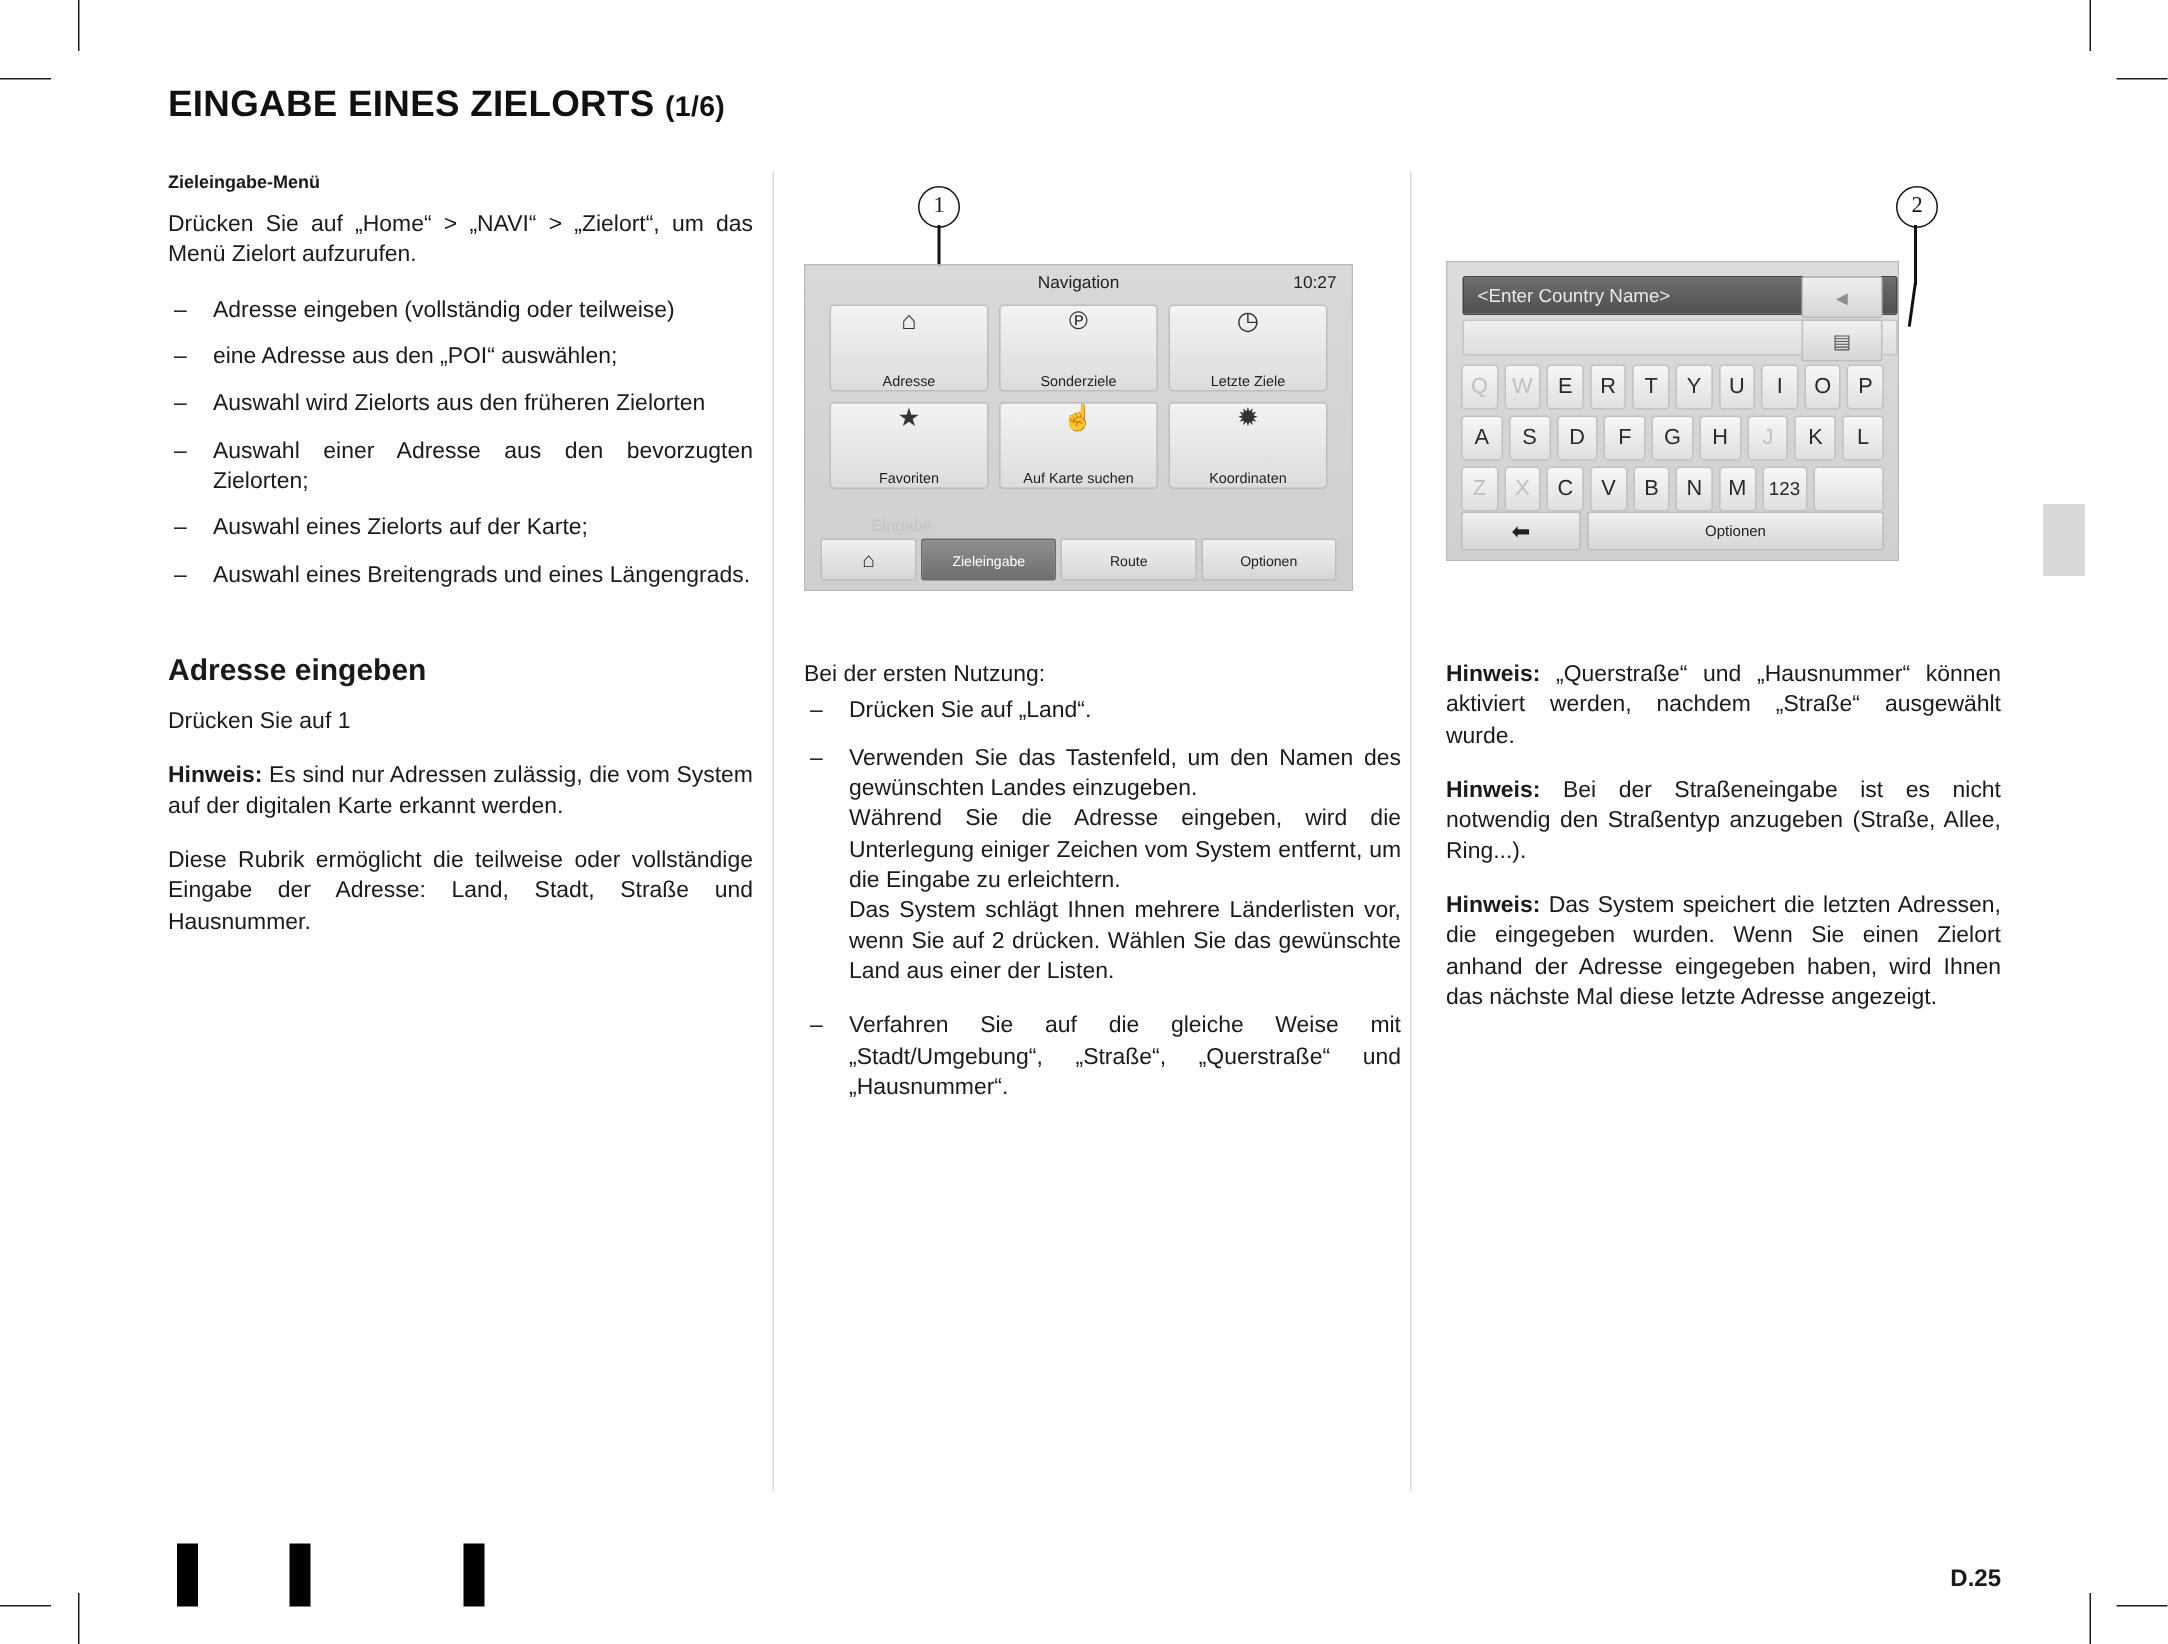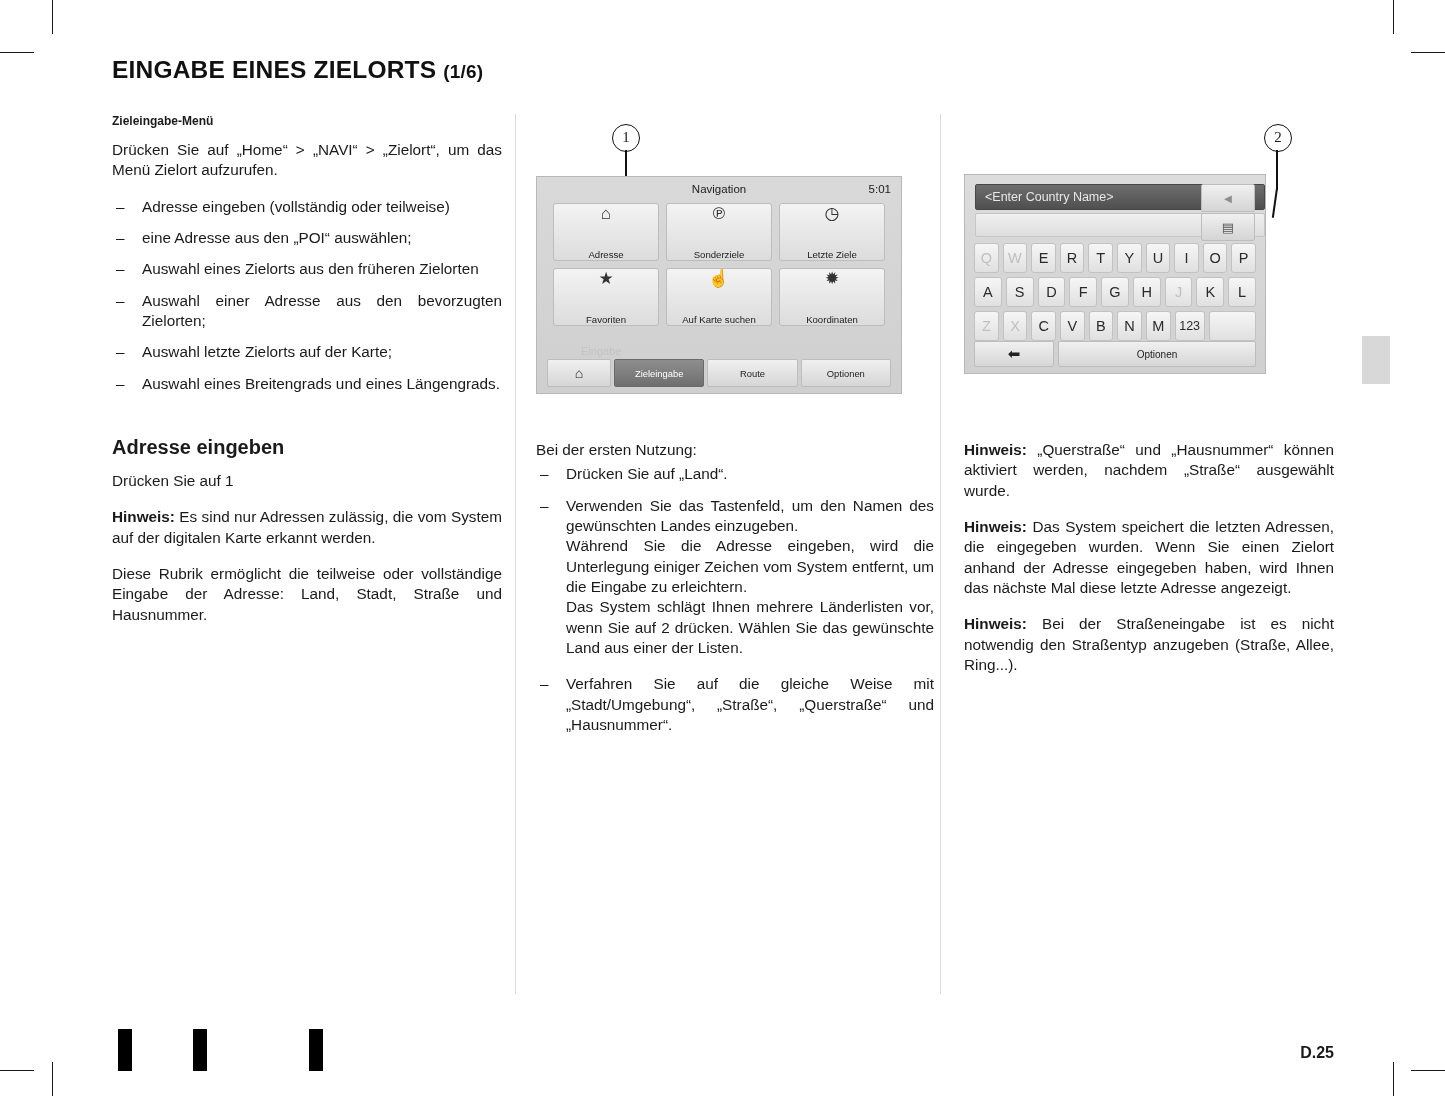--- a/index.html
+++ b/index.html
@@ -301,23 +301,23 @@
     <div class="vrule vrule-a"></div>
     <div class="vrule vrule-b"></div>
 
     <div class="col col-1">
       <h2 class="section">Zieleingabe-Menü</h2>
       <p class="body">Drücken Sie auf „Home“ &gt; „NAVI“ &gt; „Zielort“, um das Menü Zielort aufzurufen.</p>
 
       <ul class="bullets">
         <li><span class="dash">–</span><span>Adresse eingeben (vollständig oder teilweise)</span></li>
         <li><span class="dash">–</span><span>eine Adresse aus den „POI“ auswählen;</span></li>
-        <li><span class="dash">–</span><span>Auswahl eines Zielorts aus den früheren Zielorten</span></li>
+        <li><span class="dash">–</span><span>Auswahl wird Zielorts aus den früheren Zielorten</span></li>
         <li><span class="dash">–</span><span>Auswahl einer Adresse aus den bevorzugten Zielorten;</span></li>
-        <li><span class="dash">–</span><span>Auswahl letzte Zielorts auf der Karte;</span></li>
+        <li><span class="dash">–</span><span>Auswahl eines Zielorts auf der Karte;</span></li>
         <li><span class="dash">–</span><span>Auswahl eines Breitengrads und eines Längengrads.</span></li>
       </ul>
 
       <div class="spacer-lg"></div>
 
       <h2 class="section big">Adresse eingeben</h2>
       <p class="body left">Drücken Sie auf 1</p>
       <p class="body note"><b>Hinweis:</b><span> Es sind nur Adressen zulässig, die vom System auf der digitalen Karte erkannt werden.</span></p>
       <p class="body">Diese Rubrik ermöglicht die teilweise oder vollständige Eingabe der Adresse: Land, Stadt, Straße und Hausnummer.</p>
     </div>
@@ -327,21 +327,21 @@
     <div class="col col-2">
 
       <div class="fig-wrap" style="height:300px;">
         <div class="callout-num" style="left:76px; top:10px;">1</div>
         <div class="callout-line" style="left:89px; top:36px; width:1.6px; height:38px;"></div>
         <div class="callout-line" style="left:89px; top:72px; width:1.6px; height:32px; transform:rotate(-18deg); transform-origin: top center;"></div>
 
         <div class="screen" id="fig1">
           <div class="statusbar">
             <span class="title">Navigation</span>
-            <span class="clock">5:01</span>
+            <span class="clock">10:27</span>
           </div>
           <div class="grid">
             <div class="tile">
               <span class="ico">⌂</span>
               <span class="lbl">Adresse</span>
             </div>
             <div class="tile">
               <span class="ico">℗</span>
               <span class="lbl">Sonderziele</span>
             </div>
@@ -444,20 +444,20 @@
           <div class="botbar">
             <div class="b back">
                 <span>⬅</span>
               </div>
             <div class="b opts">Optionen</div>
           </div>
         </div>
       </div>
 
       <p class="body note"><b>Hinweis:</b><span> „Querstraße“ und „Hausnummer“ können aktiviert werden, nachdem „Straße“ ausgewählt wurde.</span></p>
+      <p class="body note"><b>Hinweis:</b><span> Bei der Straßeneingabe ist es nicht notwendig den Straßentyp anzugeben (Straße, Allee, Ring...).</span></p>
       <p class="body note"><b>Hinweis:</b><span> Das System speichert die letzten Adressen, die eingegeben wurden. Wenn Sie einen Zielort anhand der Adresse eingegeben haben, wird Ihnen das nächste Mal diese letzte Adresse angezeigt.</span></p>
-      <p class="body note"><b>Hinweis:</b><span> Bei der Straßeneingabe ist es nicht notwendig den Straßentyp anzugeben (Straße, Allee, Ring...).</span></p>
     </div>
 
   </div>
 
   <div class="pagenum">D.25</div>
 </div>
 
 </body></html>

